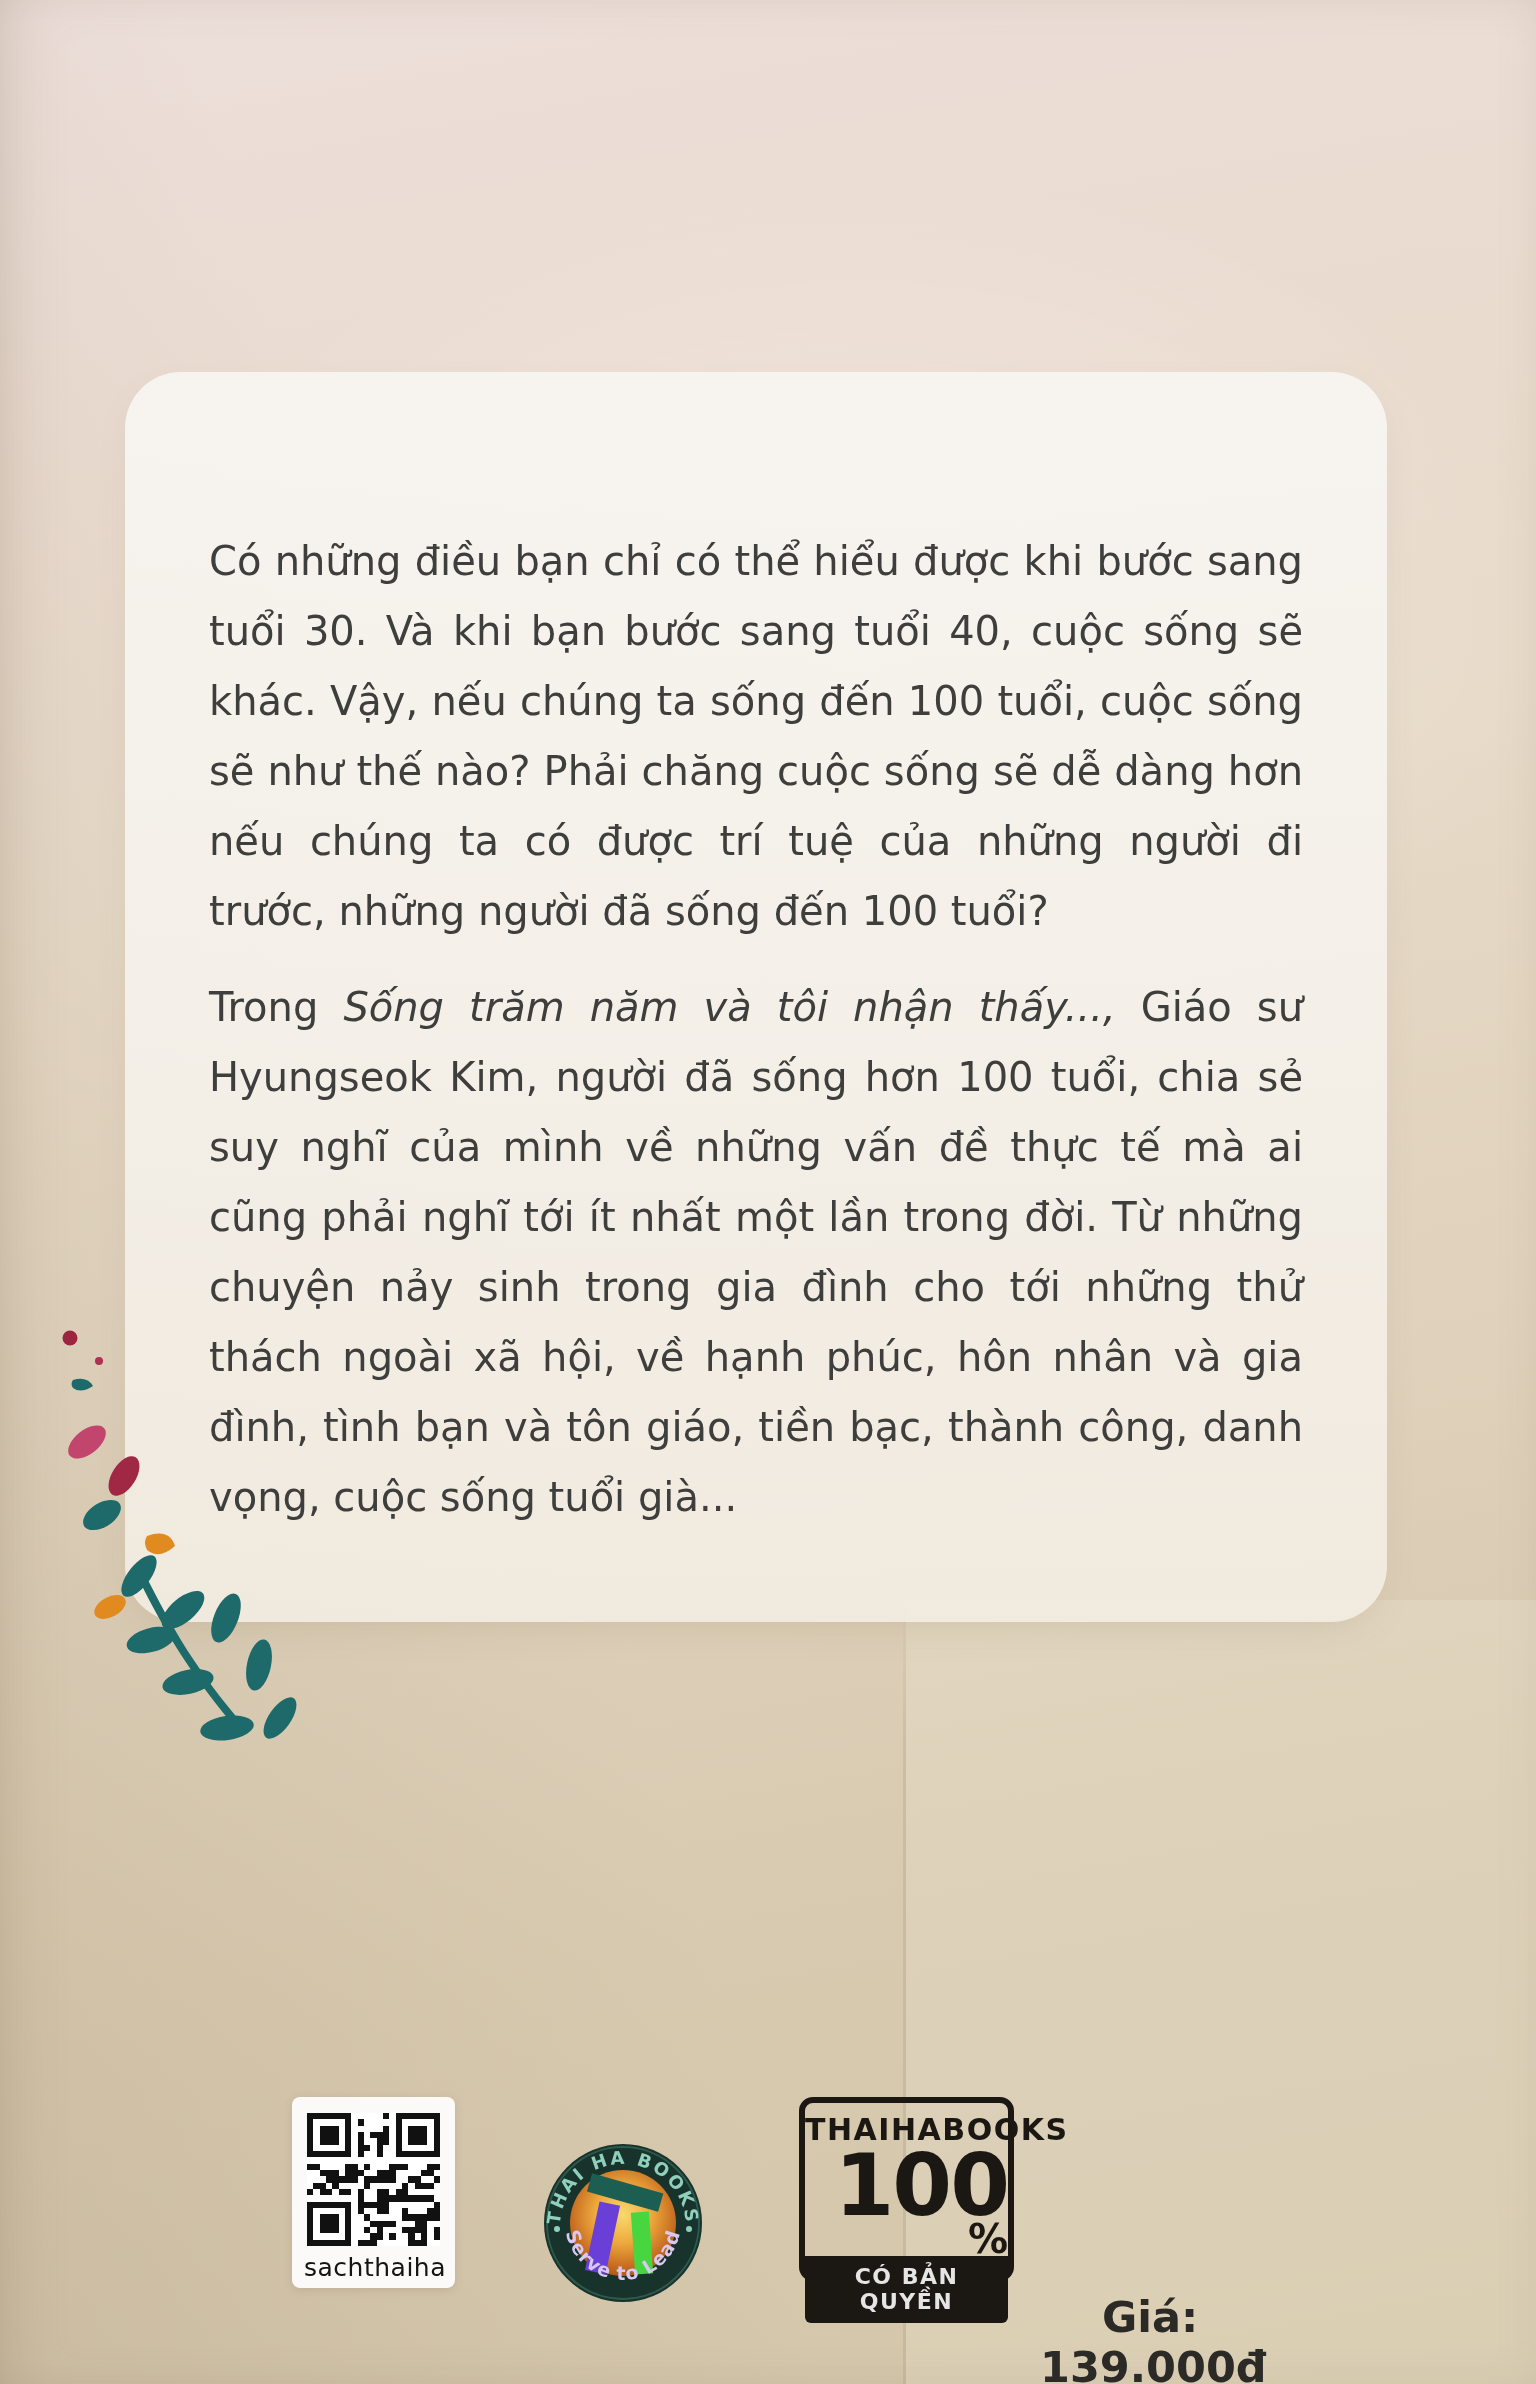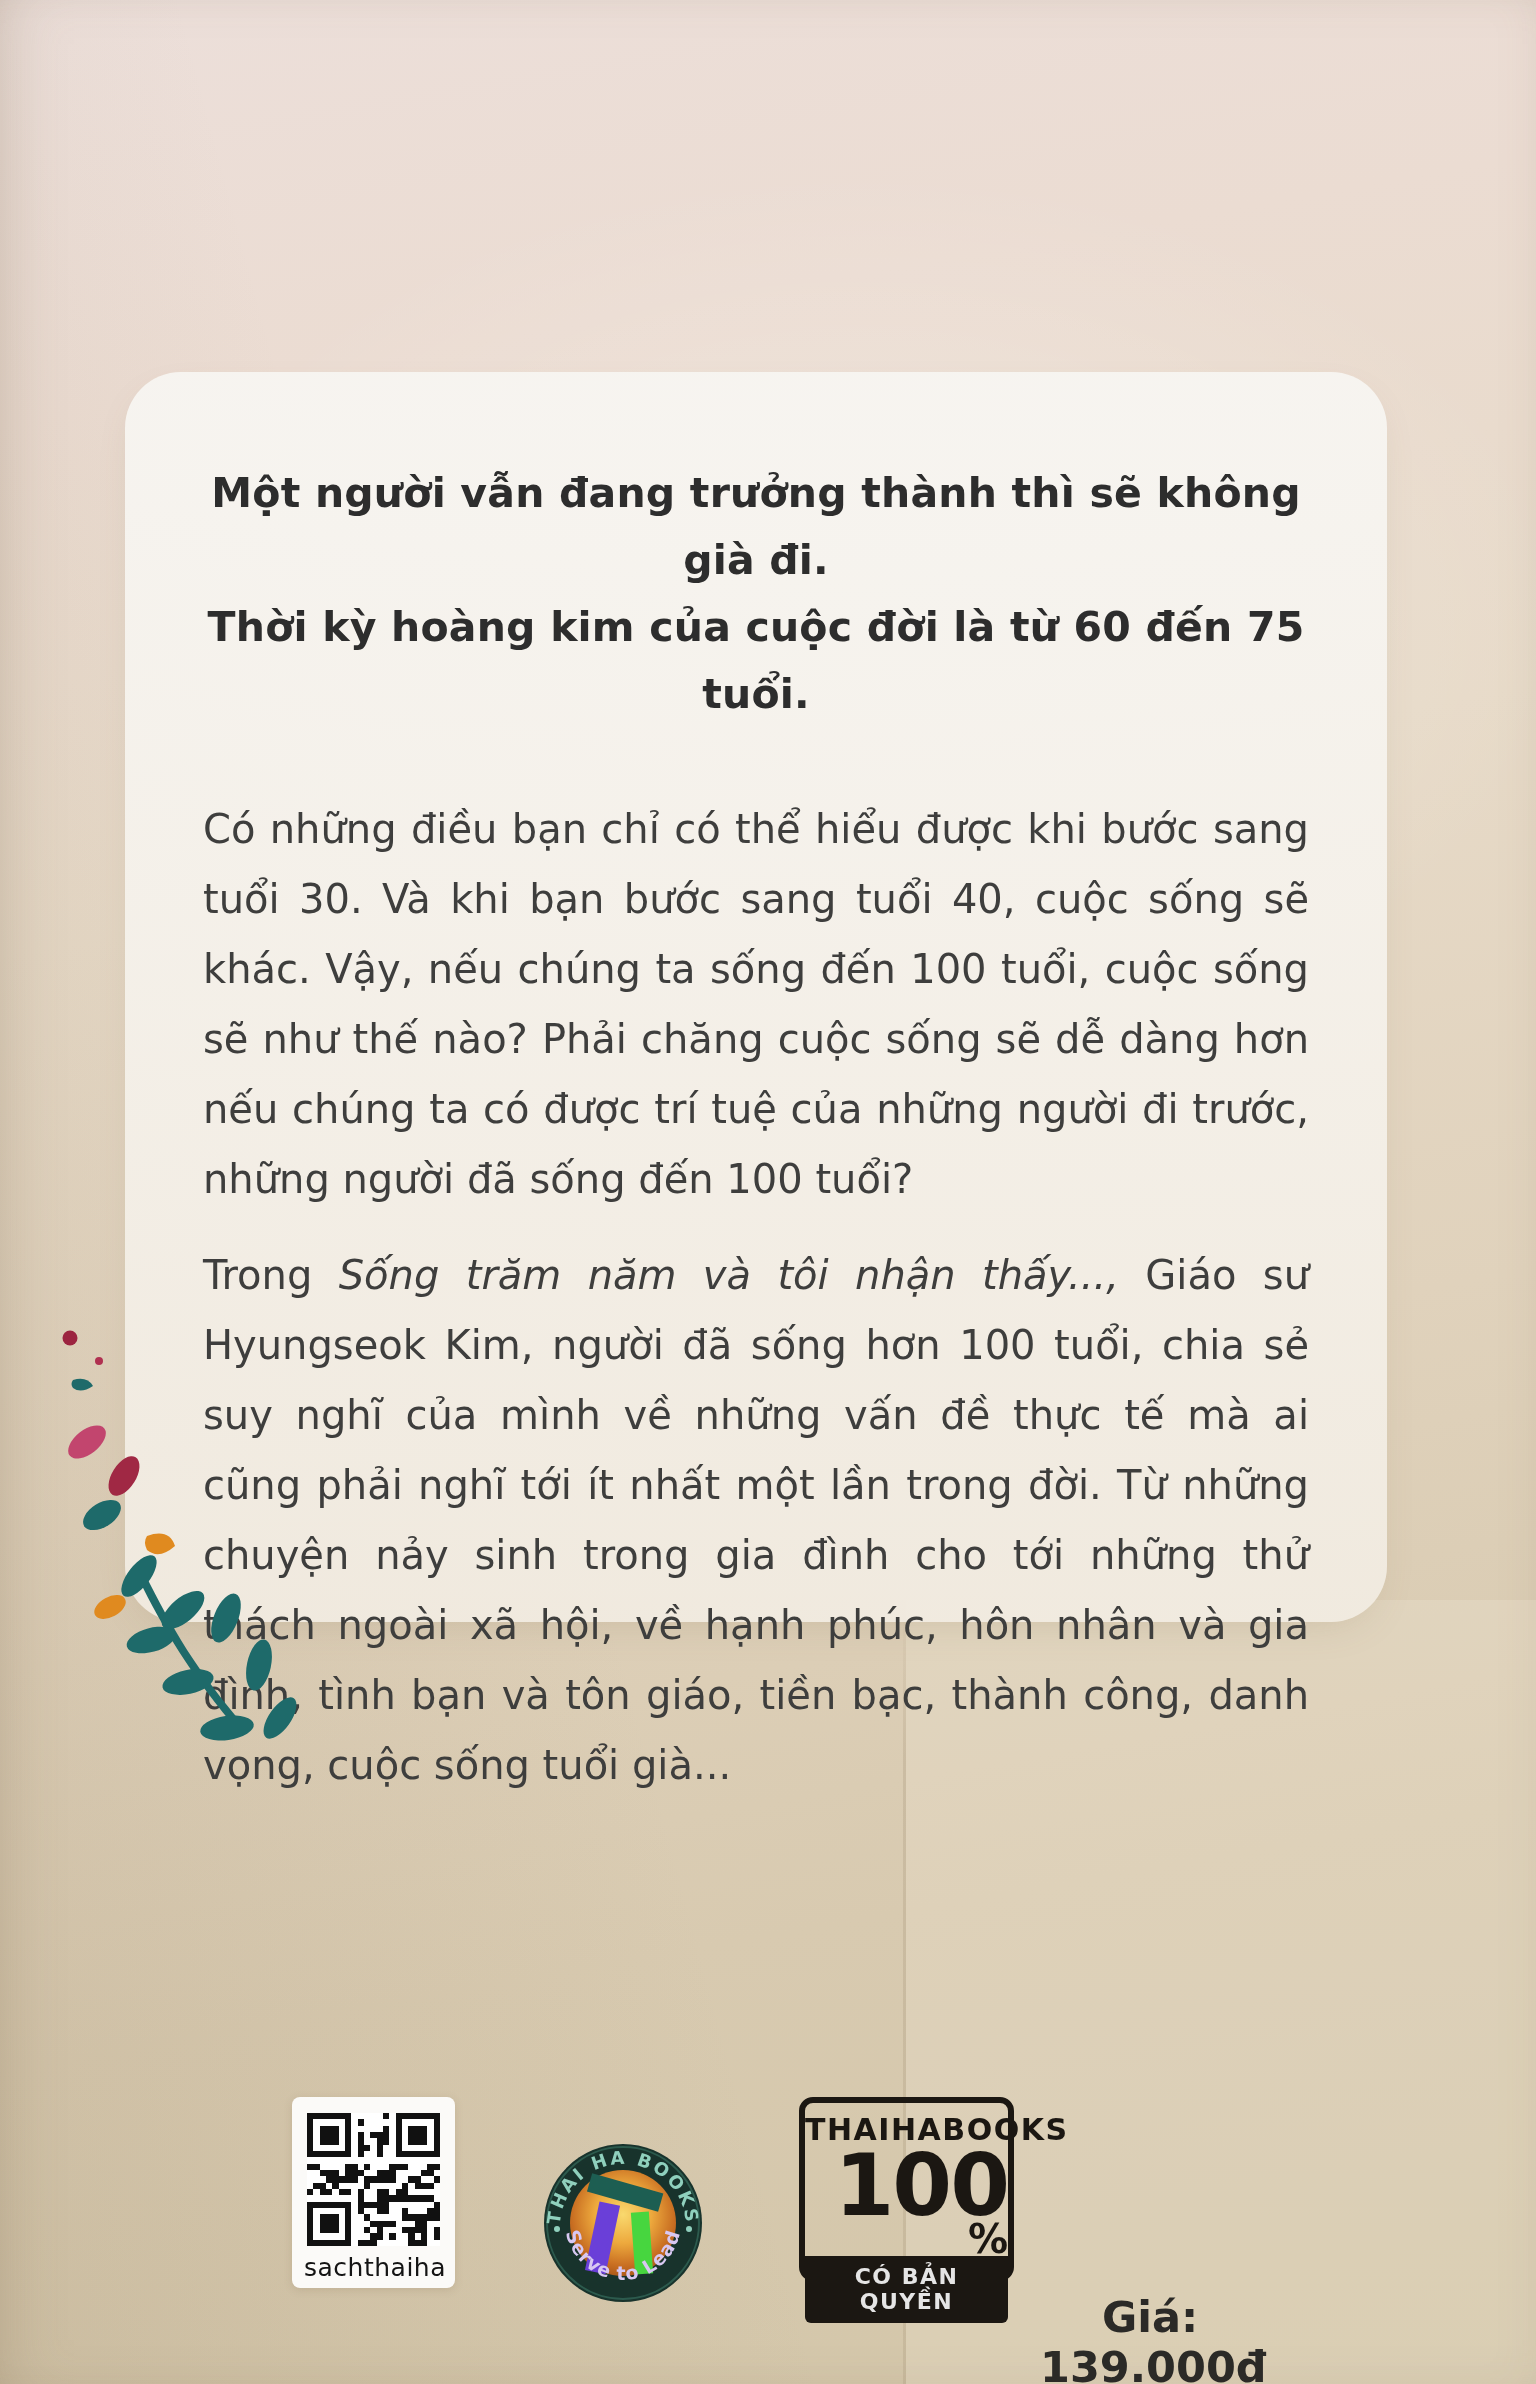--- a/index.html
+++ b/index.html
@@ -23,21 +23,21 @@
 
   
   .panel{
     position:absolute;left:125px;top:372px;width:1262px;height:1250px;
     border-radius:56px;box-sizing:border-box;
     background:linear-gradient(180deg,rgba(247,245,241,0.96) 0%,rgba(245,241,234,0.93) 55%,rgba(242,236,226,0.92) 100%);
     box-shadow:0 14px 40px -18px rgba(130,110,80,0.25);
     padding:88px 78px 0 78px;
   }
   .headline{font-weight:bold;font-size:41px;line-height:67px;color:#2d2d2d;text-align:center;letter-spacing:0.2px;}
-  .blurb{color:#3e3e3d;font-size:40px;line-height:70px;text-align:justify;margin:0;}
+  .blurb{color:#3e3e3d;font-size:40px;line-height:70px;text-align:justify;margin:6px;}
   .blurb.p1{margin-top:66px;}
   .blurb.p2{margin-top:26px;}
   .blurb em{font-style:italic;}
 
   
   .leaves{position:absolute;left:35px;top:1310px;width:300px;height:460px;}
 
   
   .qr-sticker{position:absolute;left:292px;top:2097px;width:163px;height:191px;background:#fbfaf8;
     border-radius:8px;box-sizing:border-box;padding:16px 12px 6px 12px;text-align:center;
@@ -69,24 +69,20 @@
 </style>
 </head>
 <body>
 
 <div class="cover">
   <div class="crease"></div>
   <div class="light-band"></div>
 
 
   <div class="panel">
-    <div class="headline">
-      <div>Một người vẫn đang trưởng thành thì sẽ không già đi.</div>
-      <div>Thời kỳ hoàng kim của cuộc đời là từ 60 đến 75 tuổi.</div>
-    </div>
     <p class="blurb p1">Có những điều bạn chỉ có thể hiểu được khi bước sang tuổi 30. Và khi bạn bước sang tuổi 40, cuộc sống sẽ khác. Vậy, nếu chúng ta sống đến 100 tuổi, cuộc sống sẽ như thế nào? Phải chăng cuộc sống sẽ dễ dàng hơn nếu chúng ta có được trí tuệ của những người đi trước, những người đã sống đến 100 tuổi?</p>
     <p class="blurb p2"><span>Trong </span><em>Sống trăm năm và tôi nhận thấy...,</em><span> Giáo sư Hyungseok Kim, người đã sống hơn 100 tuổi, chia sẻ suy nghĩ của mình về những vấn đề thực tế mà ai cũng phải nghĩ tới ít nhất một lần trong đời. Từ những chuyện nảy sinh trong gia đình cho tới những thử thách ngoài xã hội, về hạnh phúc, hôn nhân và gia đình, tình bạn và tôn giáo, tiền bạc, thành công, danh vọng, cuộc sống tuổi già...</span></p>
   </div>
 
   <div class="leaves">
     <svg viewBox="0 0 300 460" width="300" height="460">
       <circle cx="35" cy="28" r="7.5" fill="#9c2440"></circle>
       <circle cx="64" cy="51" r="4" fill="#b03050"></circle>
       <path d="M38,70 q14,-4 20,6 q-12,8 -20,2 q-3,-4 0,-8z" fill="#1e6a6a"></path>
       <ellipse cx="52" cy="132" rx="22" ry="12" fill="#c2456e" transform="rotate(-38 52 132)"></ellipse>

